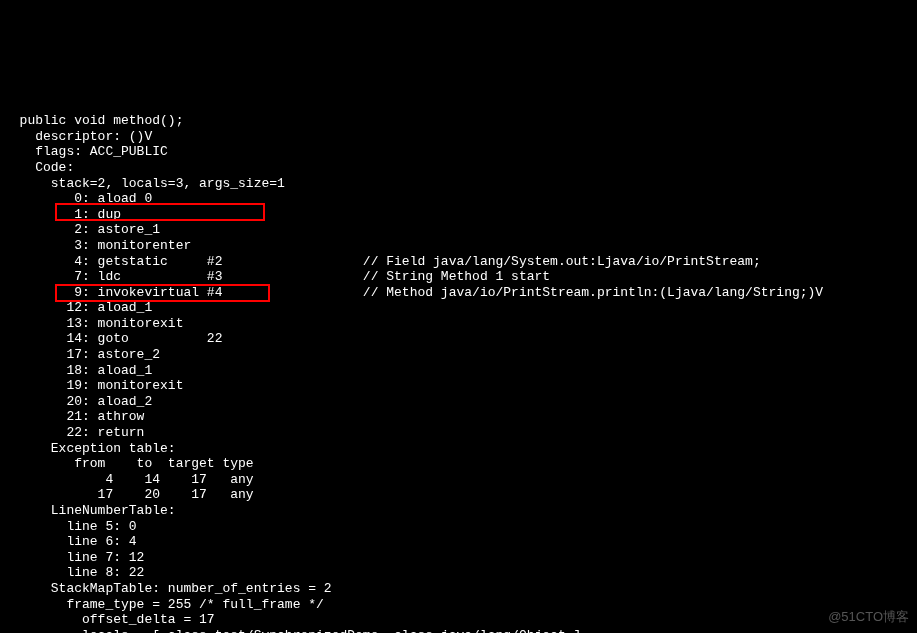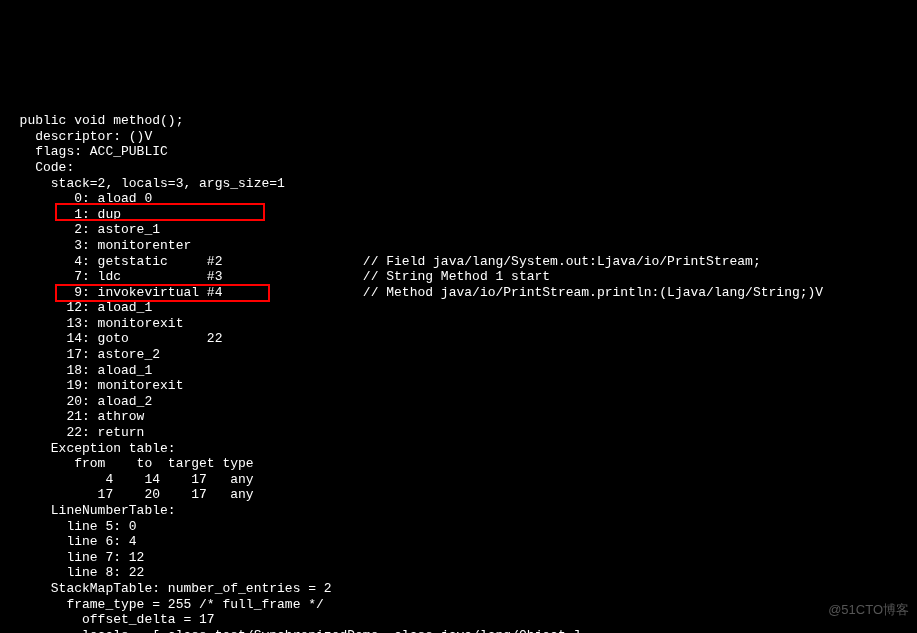--- a/index.html
+++ b/index.html
@@ -39,21 +39,21 @@
     }
     .box2 {
       top: 218px;
       left: 51px;
       width: 215px;
       height: 18px;
     }
     .watermark {
       position: absolute;
       right: 8px;
-      bottom: 15px;
+      bottom: 8px;
       color: #555;
       font-family: sans-serif;
       font-size: 13px;
     }
   </style>
 </head>
 <body>
 
 
 

